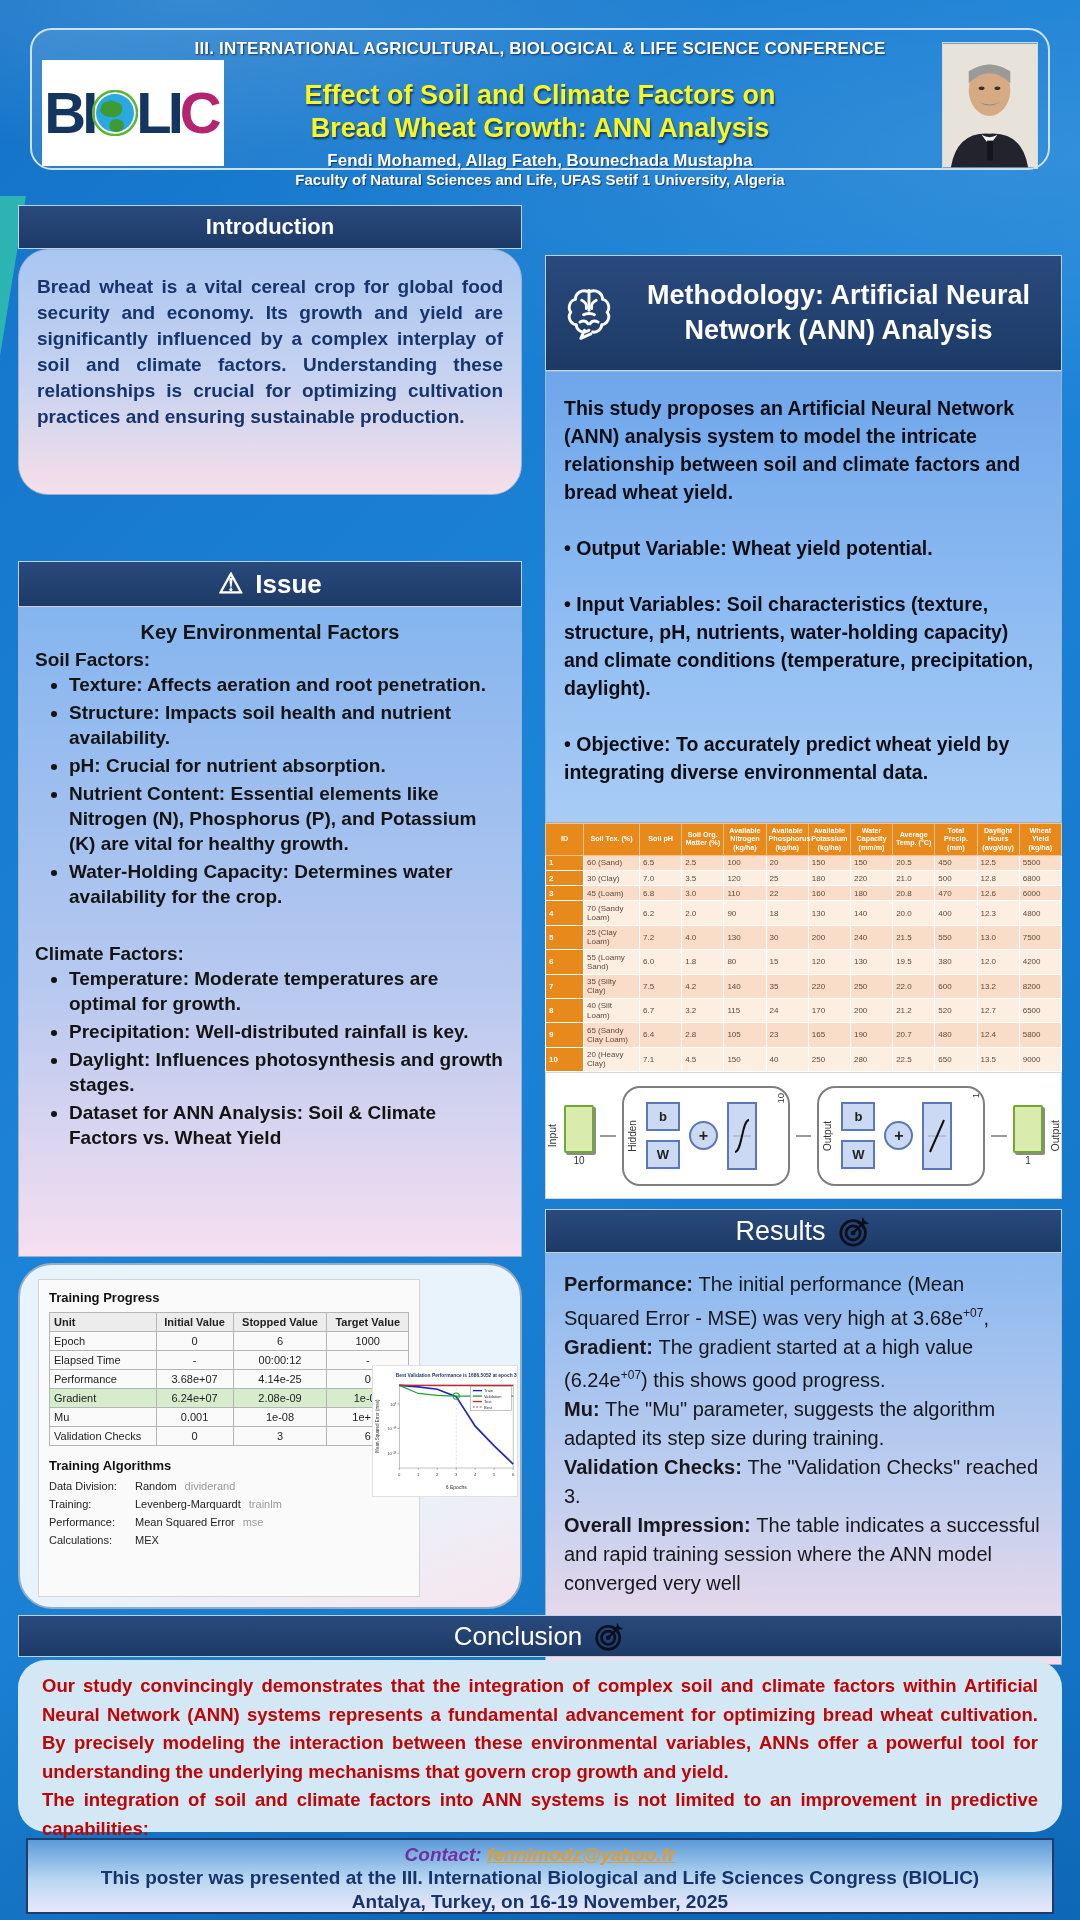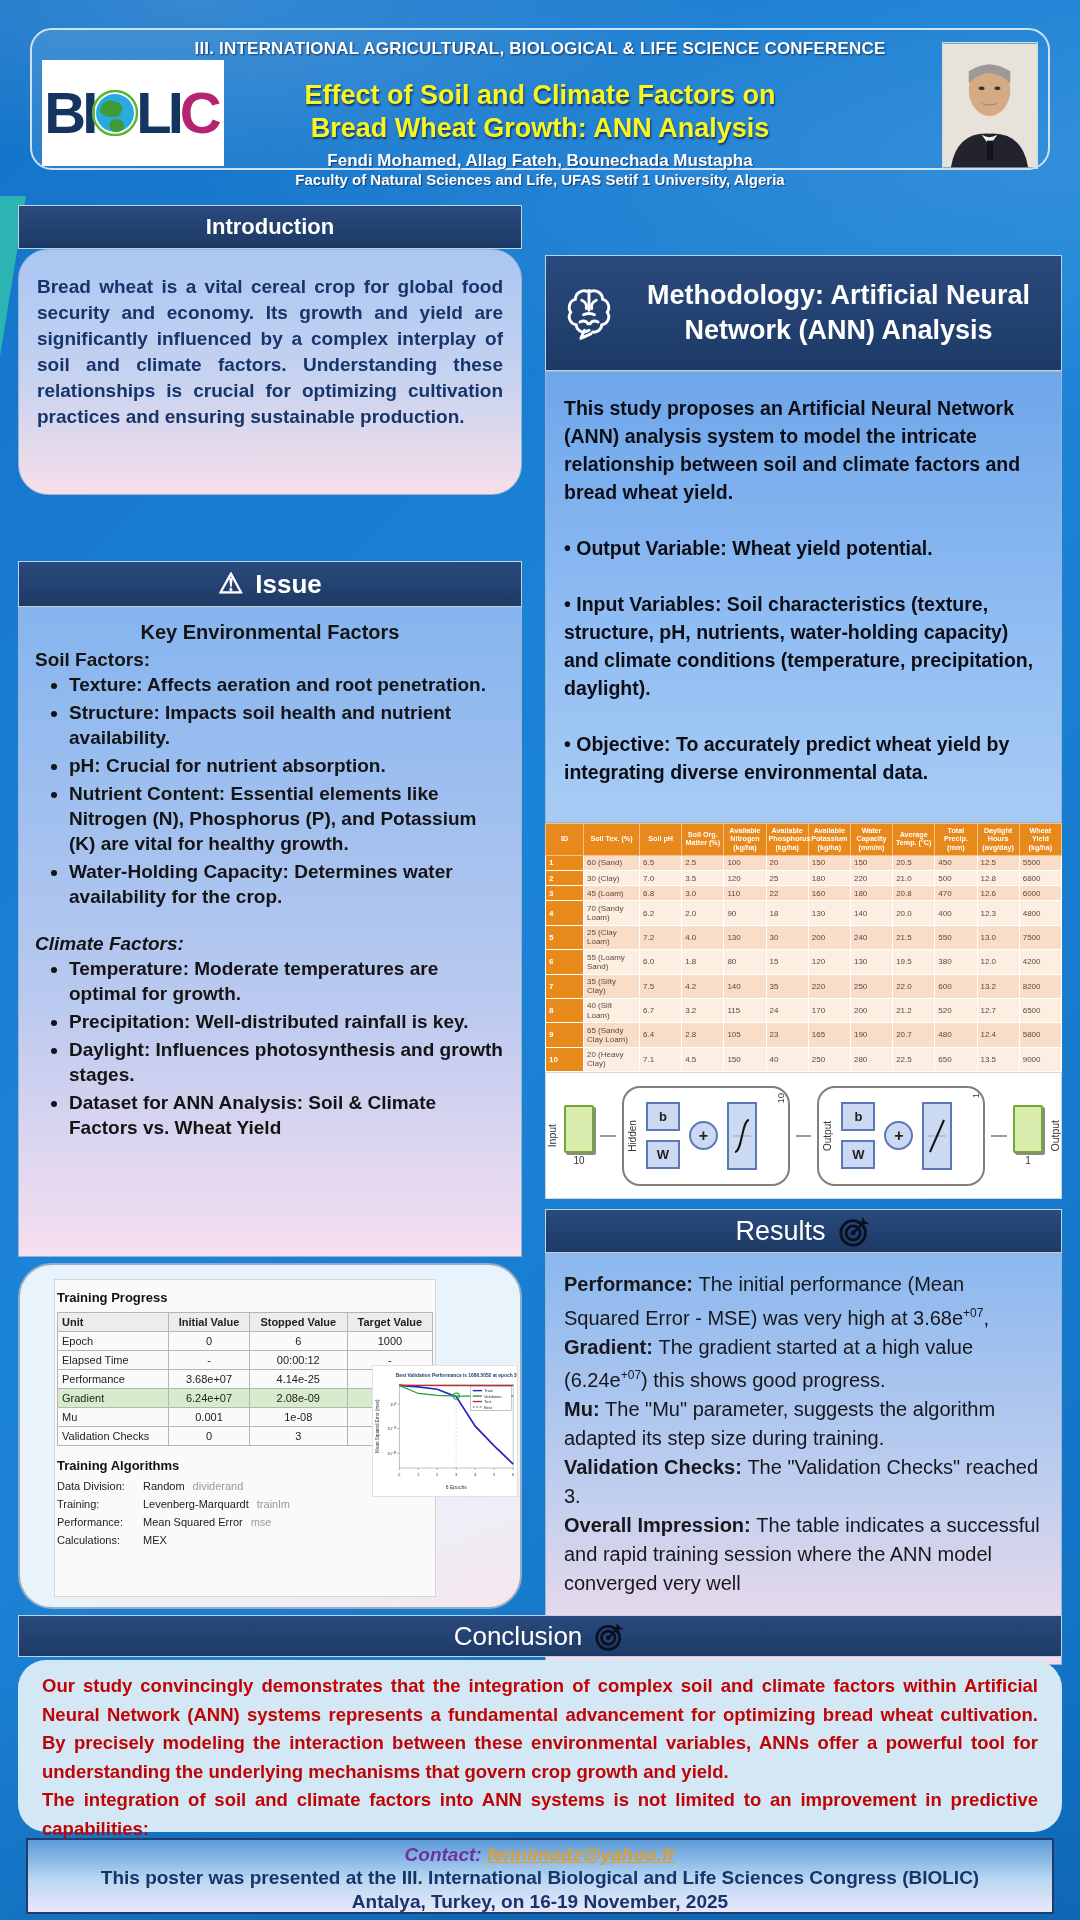--- a/index.html
+++ b/index.html
@@ -47,27 +47,27 @@
   
   #issue-head { margin-top:66px; height:46px; font-size:26px; }
   .warn-glyph { font-size:28px; line-height:1; }
   #issue-body { height:650px; padding:12px 16px 10px 16px;
     background:linear-gradient(#85b5ef 0%, #b9c9ef 60%, #f6dff0 100%);
     color:#141414; font-weight:700; font-size:19px; line-height:25px; }
   #issue-sub { text-align:center; font-size:20px; margin-bottom:2px; }
   .issue-group-head { margin-top:2px; }
   #issue-body ul { margin:0 0 4px 0; padding-left:34px; }
   #issue-body li { margin-bottom:3px; }
-  #climate-heading { margin-top:22px;font-style:italic; }
+  #climate-heading { margin-top:32px; }
 
   
   #train-box { margin-top:6px; height:346px; border:2px solid #93adc4; border-radius:34px;
     background:linear-gradient(160deg,#e9f3fb 65%, #f6e6ee 100%); position:relative; }
-  #train-panel { position:absolute; left:34px; top:14px; width:382px; height:318px;
-    background:#fafafa; border:1px solid #d5d5d5; padding:10px 2px; }
+  #train-panel { position:absolute; left:18px; top:14px; width:382px; height:318px;
+    background:#fafafa; border:1px solid #d5d5d5; padding:10px 10px; }
   #train-title, #alg-title { font-size:13px; font-weight:700; color:#111; margin-bottom:7px; }
   #train-table { border-collapse:collapse; width:100%; font-size:11px; color:#222; }
   #train-table th, #train-table td { border:1px solid #b5b5b5; padding:3px 4px; text-align:center; }
   #train-table th { background:#ececec; font-weight:700; text-align:left; }
   #train-table th:not(:first-child) { text-align:center; }
   #train-table td.unit { text-align:left; }
   #train-table tr.hl td { background:#d7ebcd; }
   #alg-title { margin-top:12px; }
   .alg-row { font-size:11px; color:#222; margin-bottom:6px; display:flex; gap:8px; }
   .alg-label { min-width:78px; }

